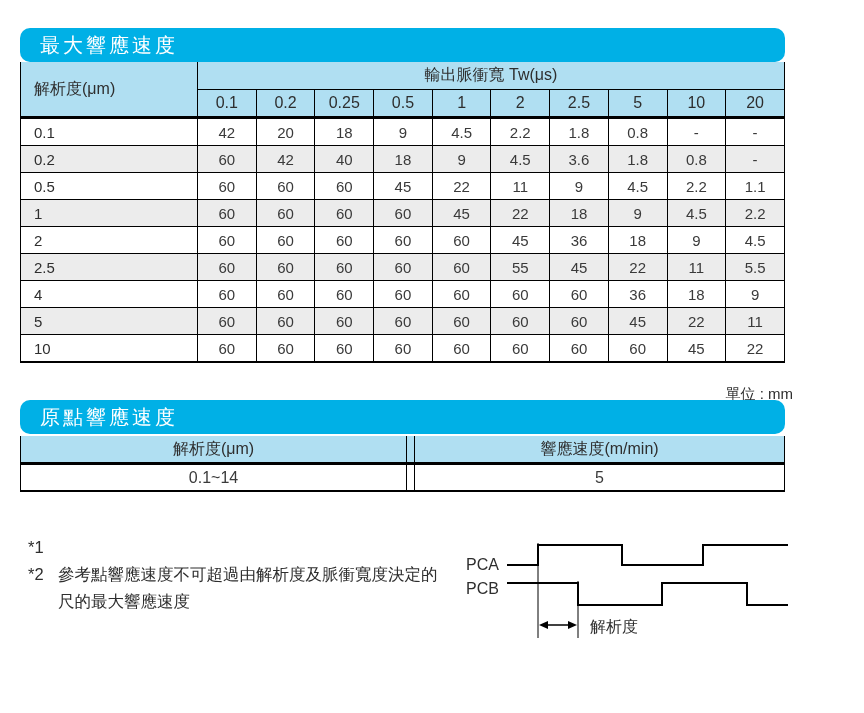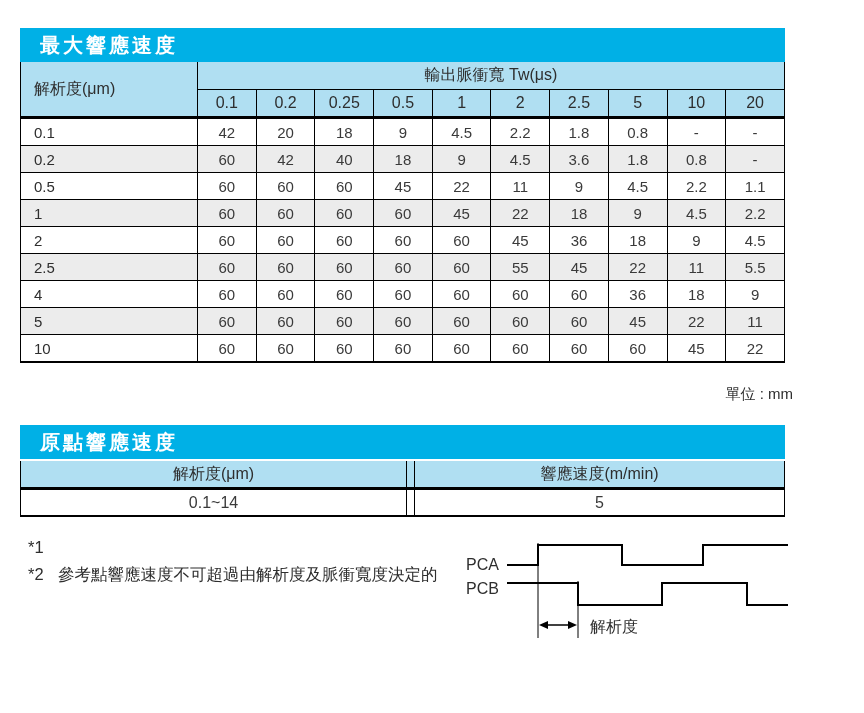--- a/index.html
+++ b/index.html
@@ -1,24 +1,24 @@
 <!DOCTYPE html>
 <html><head>
 <meta charset="utf-8">
 <style>
   html,body{margin:0;padding:0;background:#fff;}
   .page{position:relative;width:864px;height:713px;background:#ffffff;overflow:hidden;
         font-family:"Liberation Sans","DejaVu Sans",sans-serif;color:#2e2e2e;}
 
   .block{position:absolute;left:20px;width:765px;}
   .block1{top:28px;}
-  .block2{top:425px;}
-
-  .bar{height:34px;background:#00b0e6;color:#ffffff;font-weight:bold;font-size:20px;
-       line-height:34px;padding-left:20px;box-sizing:border-box;letter-spacing:3px;}
+  .block2{top:400px;}
+
+  .bar{height:34px;background:#00b0e6;color:#ffffff;font-weight:normal;font-size:20px;
+       line-height:34px;padding-left:20px;box-sizing:border-box;letter-spacing:3px;border-radius:10px;}
 
   table{border-collapse:collapse;width:100%;table-layout:fixed;padding-left:20px;}
   table.max{font-size:15px;}
   table.max th,table.max td{border:1px solid #000;padding:0;}
   table.max thead th{background:#b0dff2;font-weight:normal;font-size:16px;border-top:none;}
   table.max th.res-head{width:163px;text-align:left;padding-left:13px;border-bottom:3px solid #000;}
   table.max tr.grp th{height:27px;}
   table.max tr.sub th{height:26px;border-bottom:3px solid #000;}
   table.max tbody td{height:26px;text-align:center;color:#3a3a3a;}
   table.max tbody td.res{text-align:left;padding-left:13px;color:#2e2e2e;}
@@ -221,20 +221,24 @@
   </section>
 
   <div class="notes">
     <div class="note-line">
       <span class="marker">*1</span>
     </div>
     <div class="note-line">
       <span class="marker">*2</span>
       <span>參考點響應速度不可超過由解析度及脈衝寬度決定的</span>
     </div>
+    <div class="note-line">
+      <span class="marker"></span>
+      <span>尺的最大響應速度</span>
+    </div>
   </div>
 
   <div class="diagram">
     <svg width="350" height="132" viewBox="0 0 350 132" xmlns="http://www.w3.org/2000/svg">
 
       <text x="16" y="42" font-size="16" fill="#2e2e2e">PCA</text>
       <text x="16" y="66" font-size="16" fill="#2e2e2e">PCB</text>
 
       <polyline points="57,37 88,37 88,17 172,17 172,37 253,37 253,17 338,17" fill="none" stroke="#000" stroke-width="2"></polyline>
 

